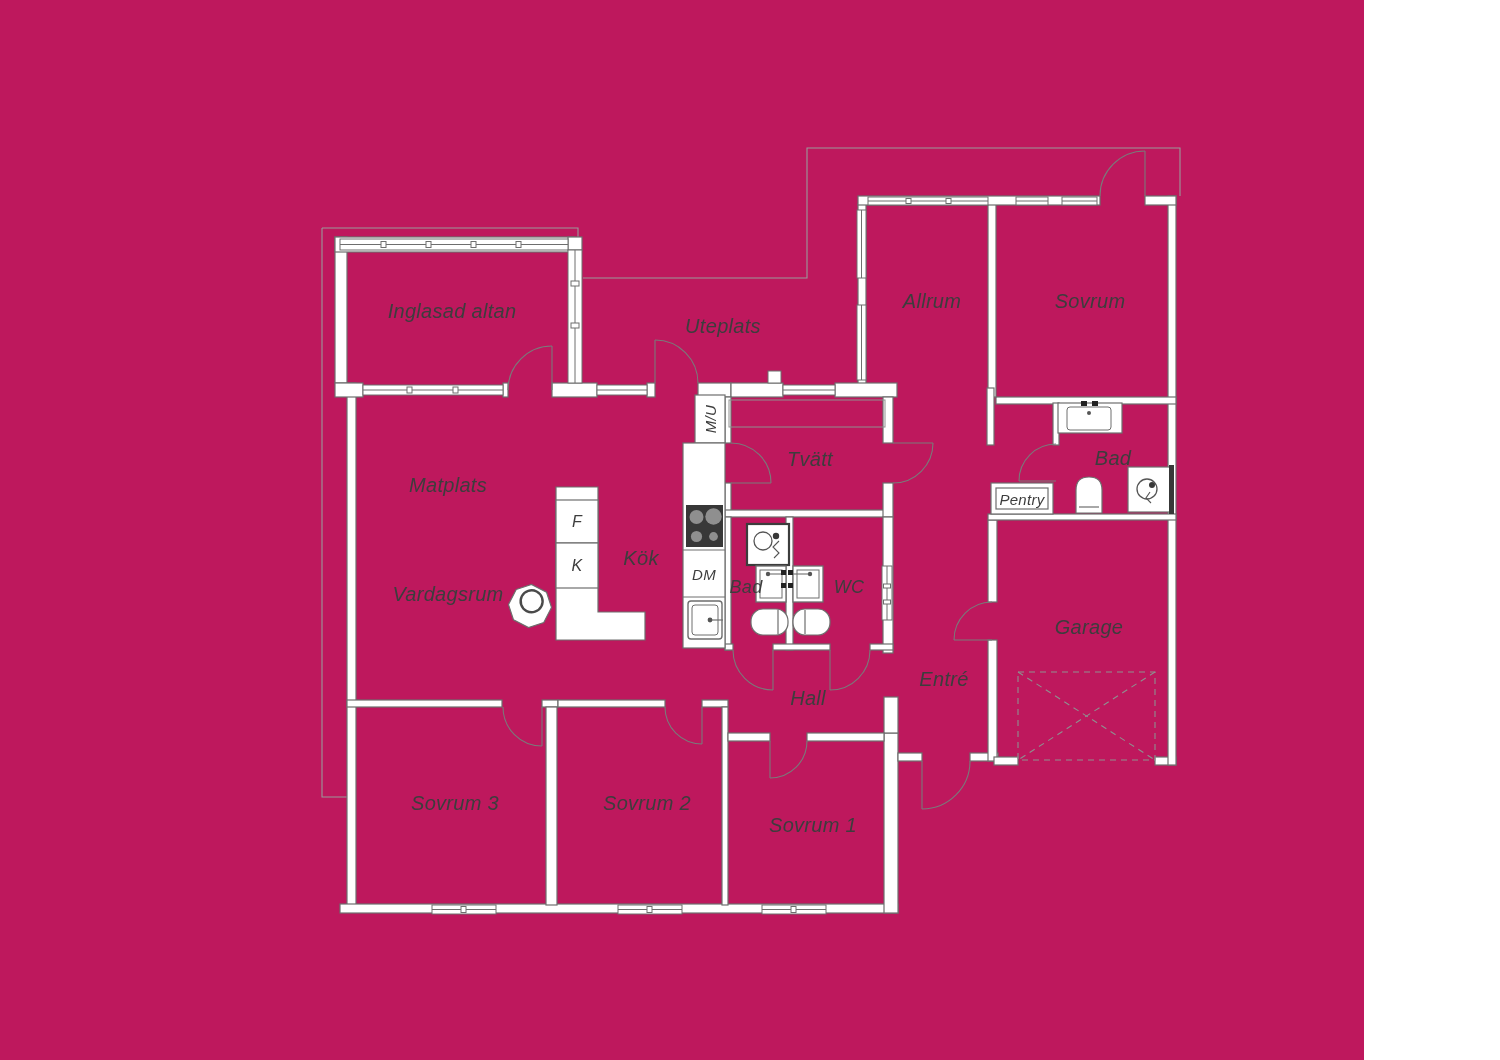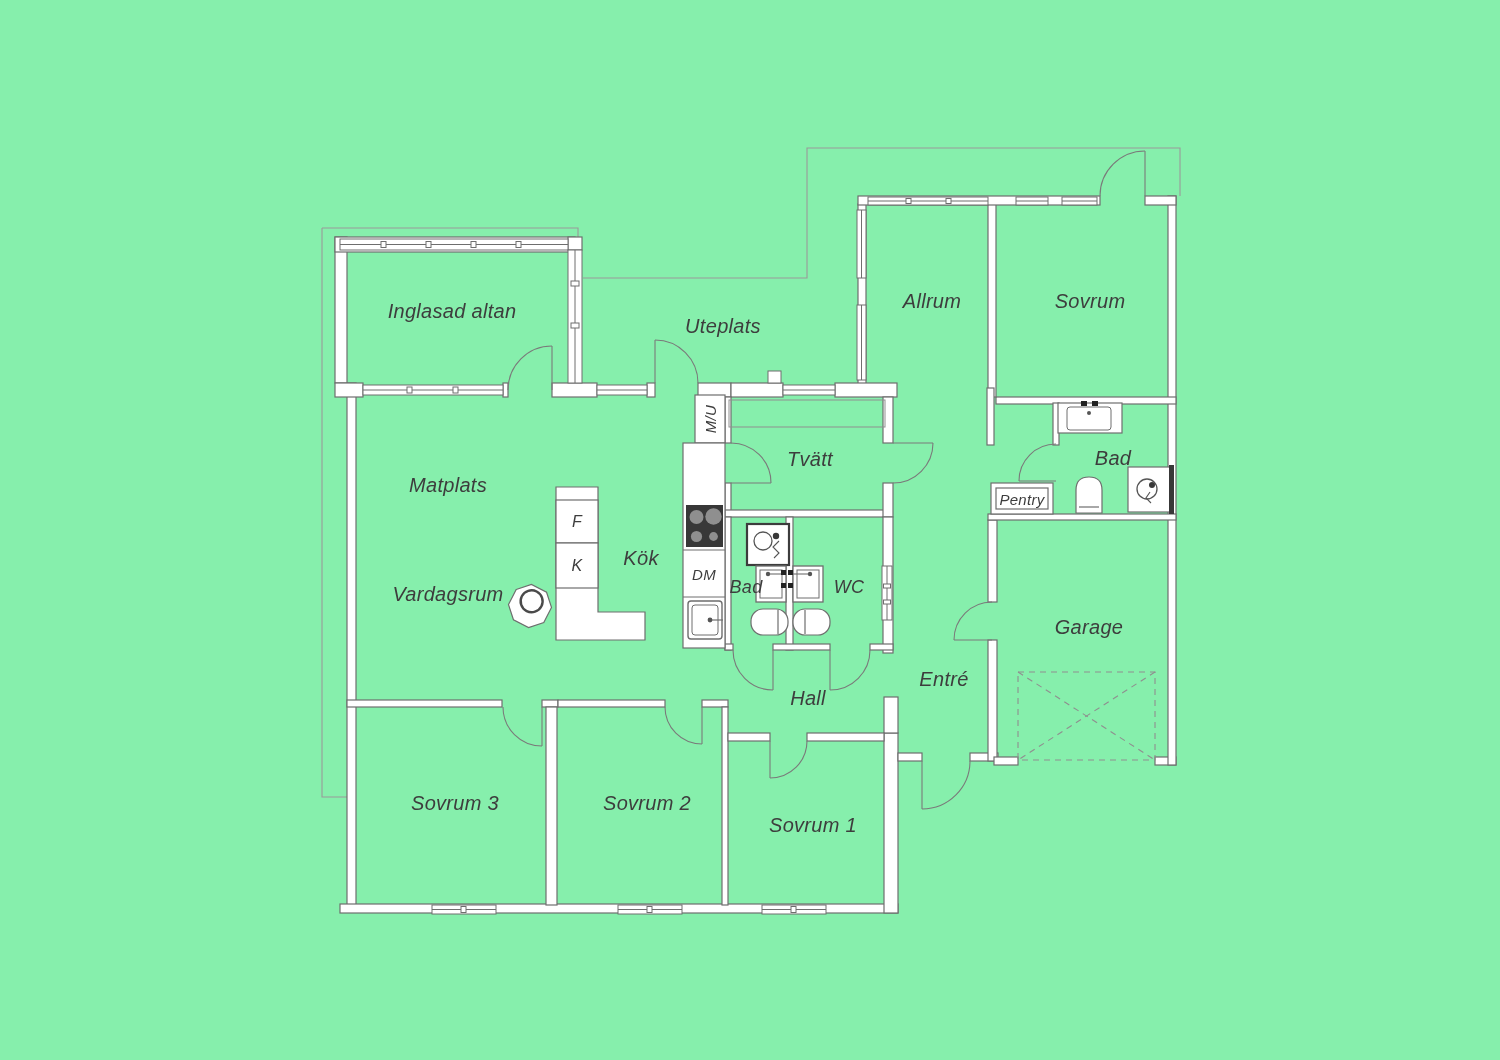--- a/index.html
+++ b/index.html
@@ -1,17 +1,17 @@
 <!DOCTYPE html>
 <html><head>
 <meta charset="utf-8">
 <style>
   html,body{margin:0;padding:0;background:#ffffff;}
   .stage{
-    width:1500px;height:1060px;position:relative;background:#86efac;
+    width:1364px;height:1060px;position:relative;background:#be185d;
     font-family:"Liberation Sans", sans-serif;
   }
   svg text{
     font-family:"Liberation Sans", sans-serif;
     font-style:italic;
     fill:#3d3d3d;
     letter-spacing:0.3px;
   }
   .room-label{font-size:20px;}
   .room-label-sm{font-size:18px;}

